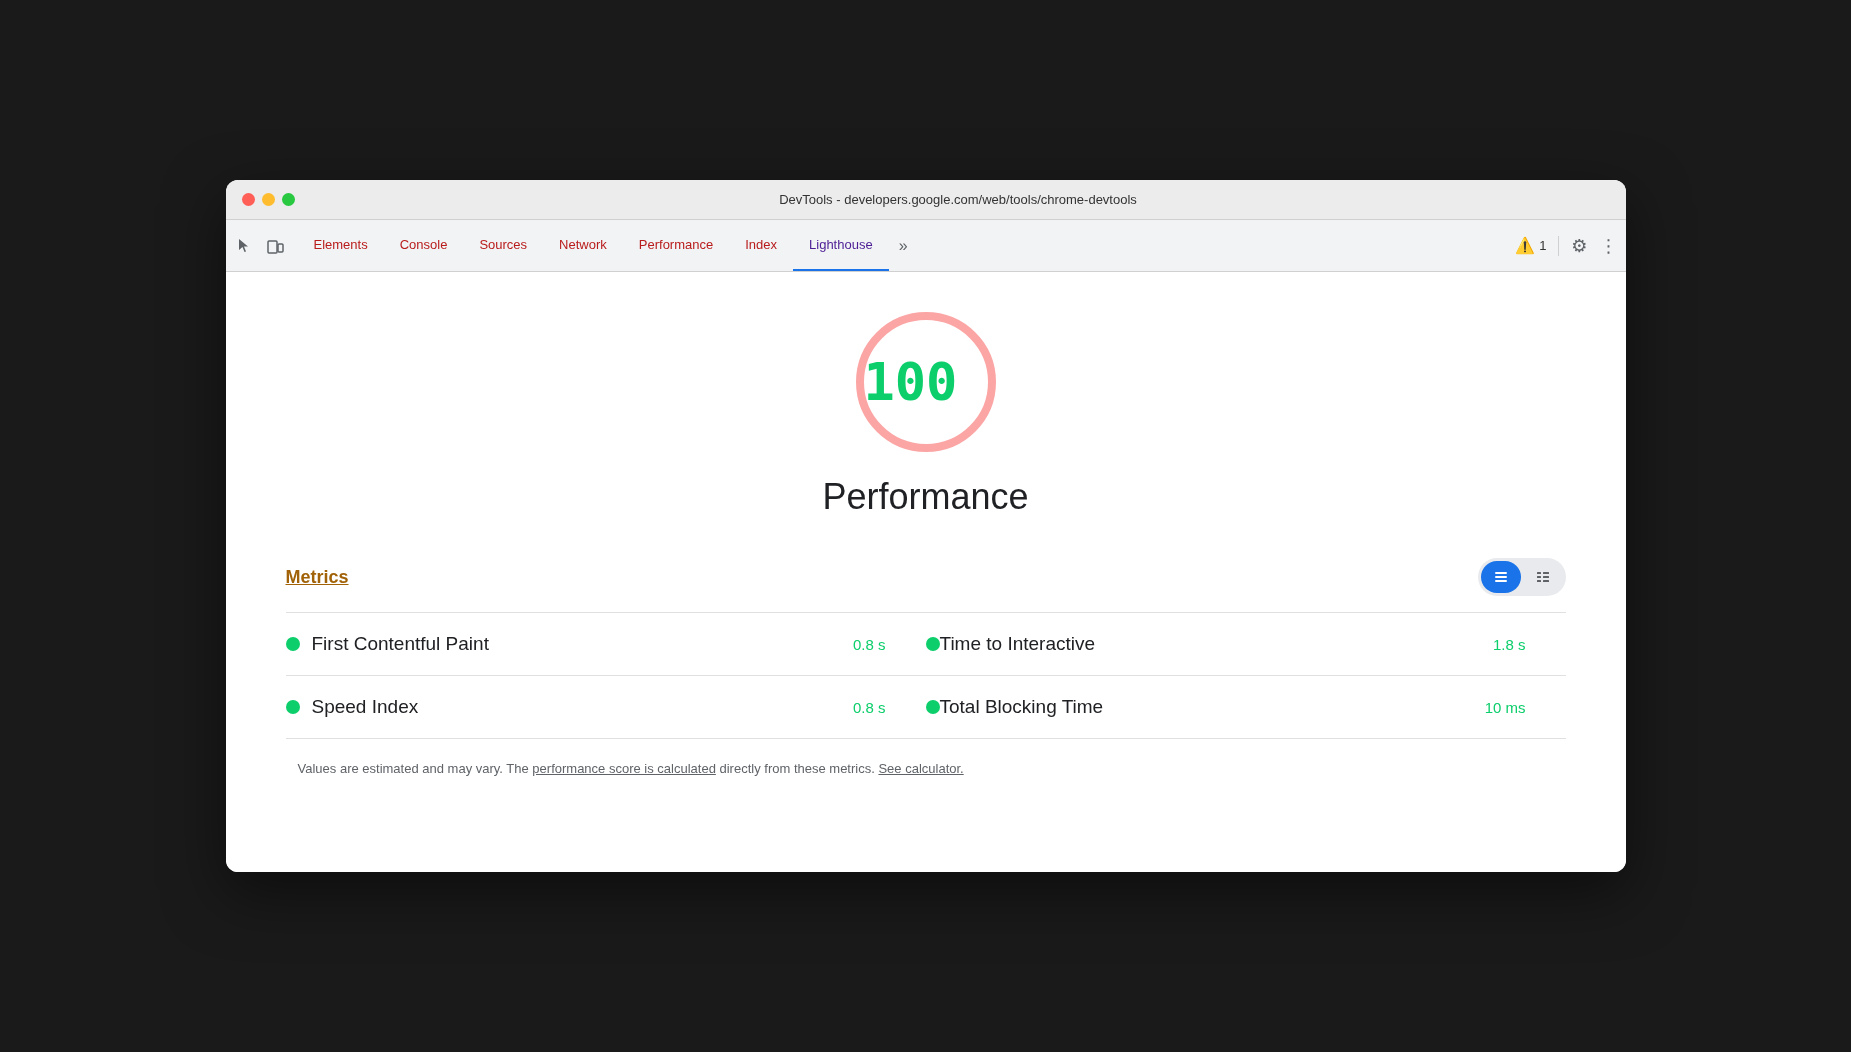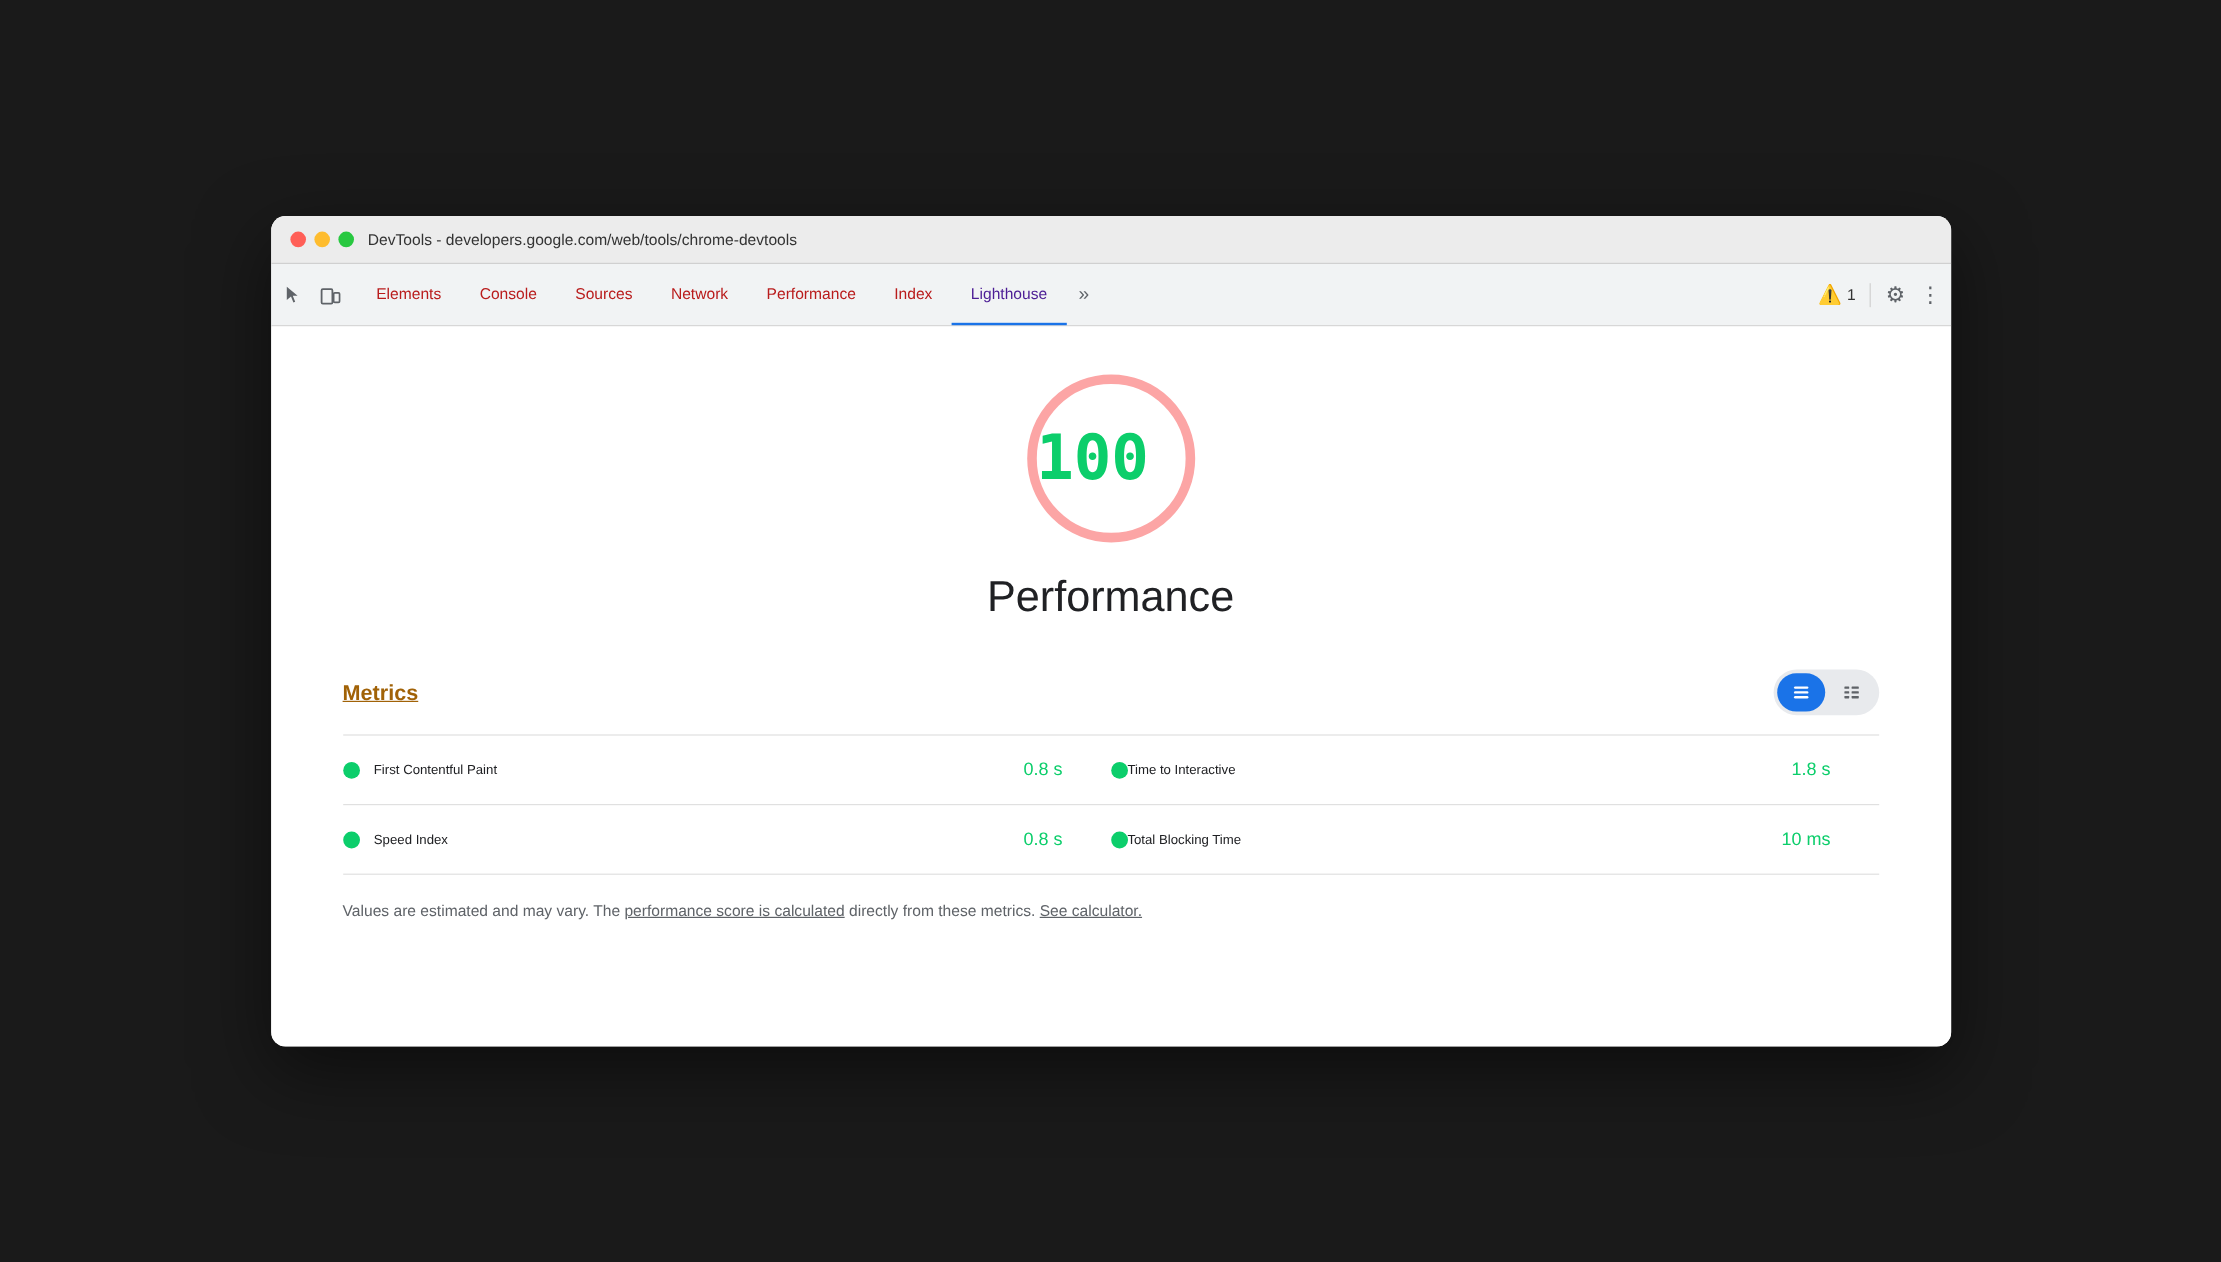--- a/index.html
+++ b/index.html
@@ -33,21 +33,21 @@
     .traffic-light {
       width: 13px;
       height: 13px;
       border-radius: 50%;
     }
     .tl-close { background: #ff5f57; }
     .tl-minimize { background: #febc2e; }
     .tl-maximize { background: #28c840; }
     .title-text {
       flex: 1;
-      text-align: left;
+      text-align: center;
       font-size: 13px;
       color: #333;
     }
     .devtools-tabs {
       background: #f1f3f4;
       border-bottom: 1px solid #d0d0d0;
       display: flex;
       align-items: center;
       padding: 0 8px;
       height: 52px;
@@ -220,21 +220,21 @@
       gap: 12px;
     }
     .metric-dot {
       width: 14px;
       height: 14px;
       border-radius: 50%;
       background: #0cce6b;
       flex-shrink: 0;
     }
     .metric-name {
-      font-size: 11px;
+      font-size: 19px;
       color: #202124;
     }
     .metric-value {
       font-size: 15px;
       color: #0cce6b;
       font-weight: 500;
       min-width: 60px;
       text-align: right;
       margin-right: 40px;
     }
@@ -244,20 +244,21 @@
       flex: 1;
     }
     .metric-right .metric-name {
       flex: 1;
     }
     .footer-note {
       margin-top: 20px;
       font-size: 13px;
       color: #5f6368;
       line-height: 1.5;
+      margin-left: 12px;
     }
     .footer-note a {
       color: #5f6368;
       text-decoration: underline;
     }
   </style>
 </head>
 <body>
 
 <div class="window">

